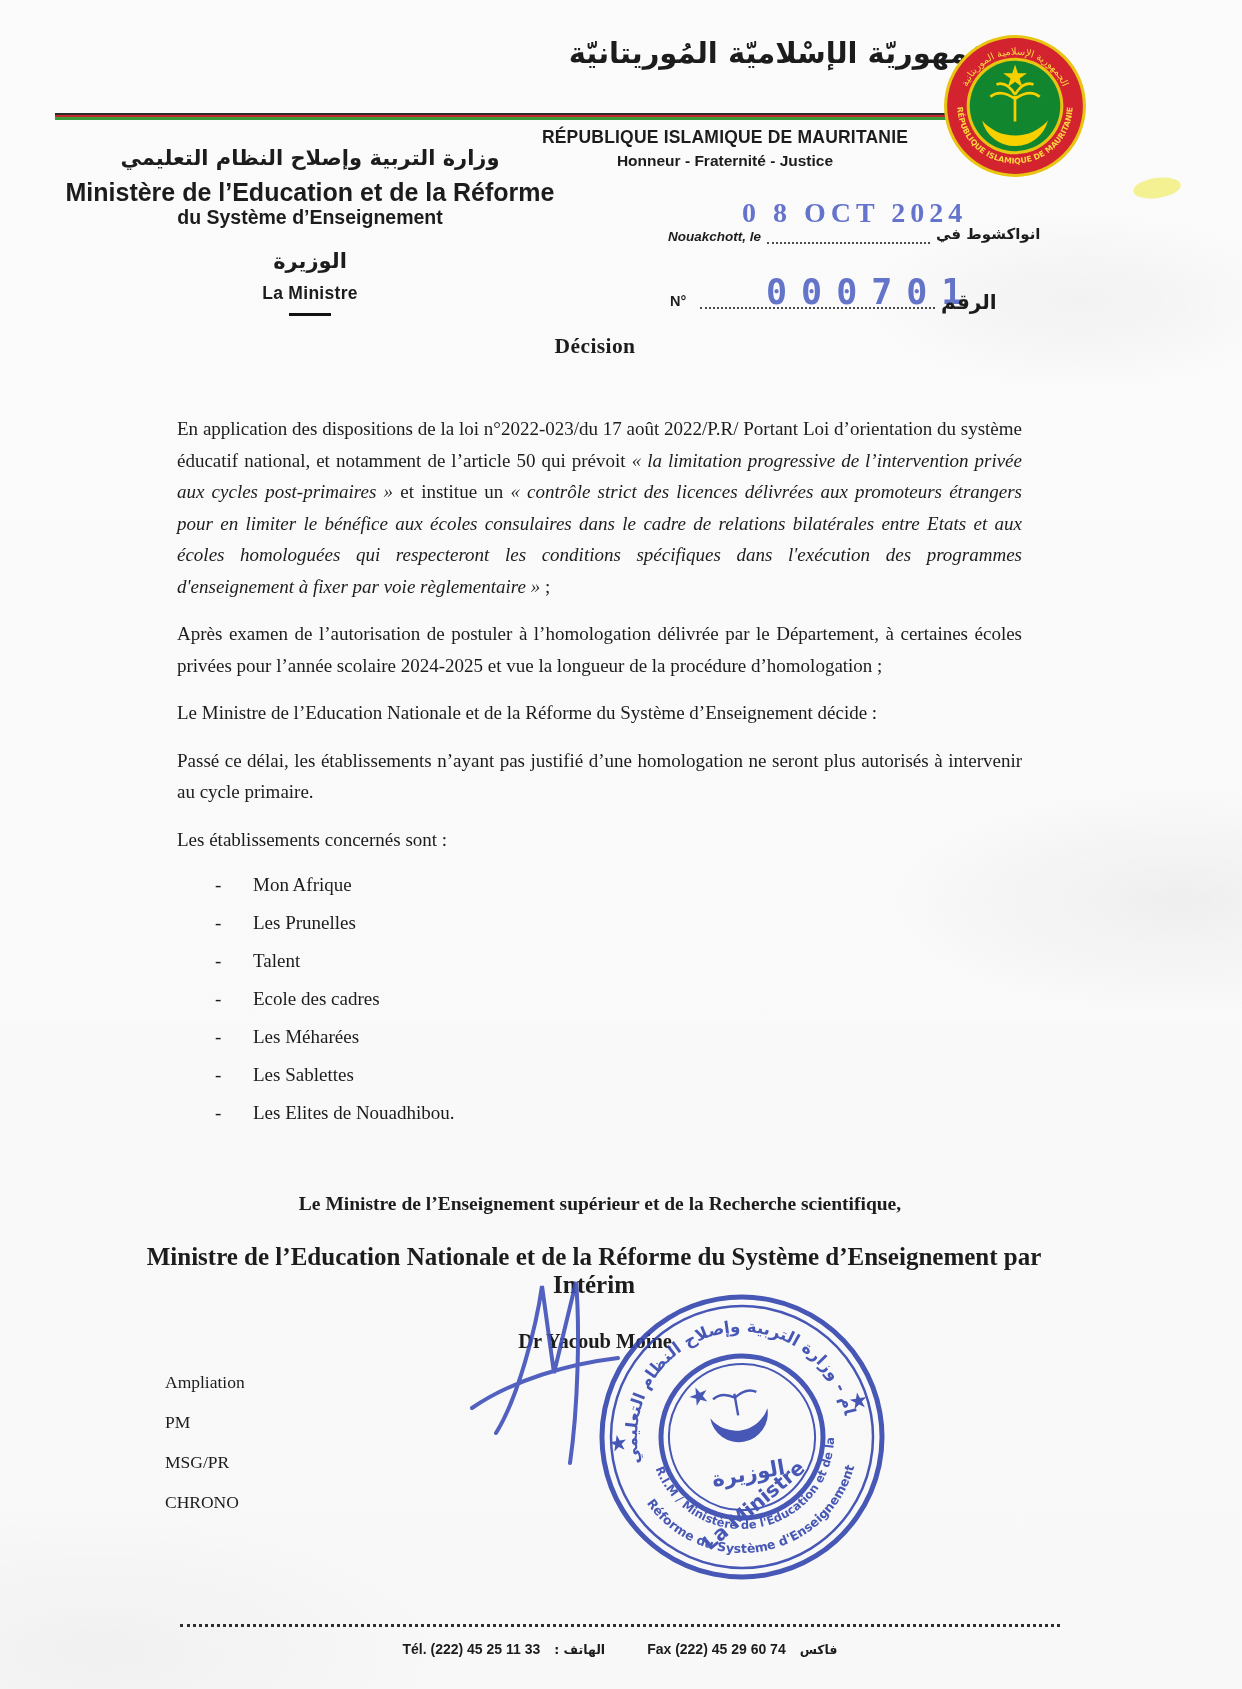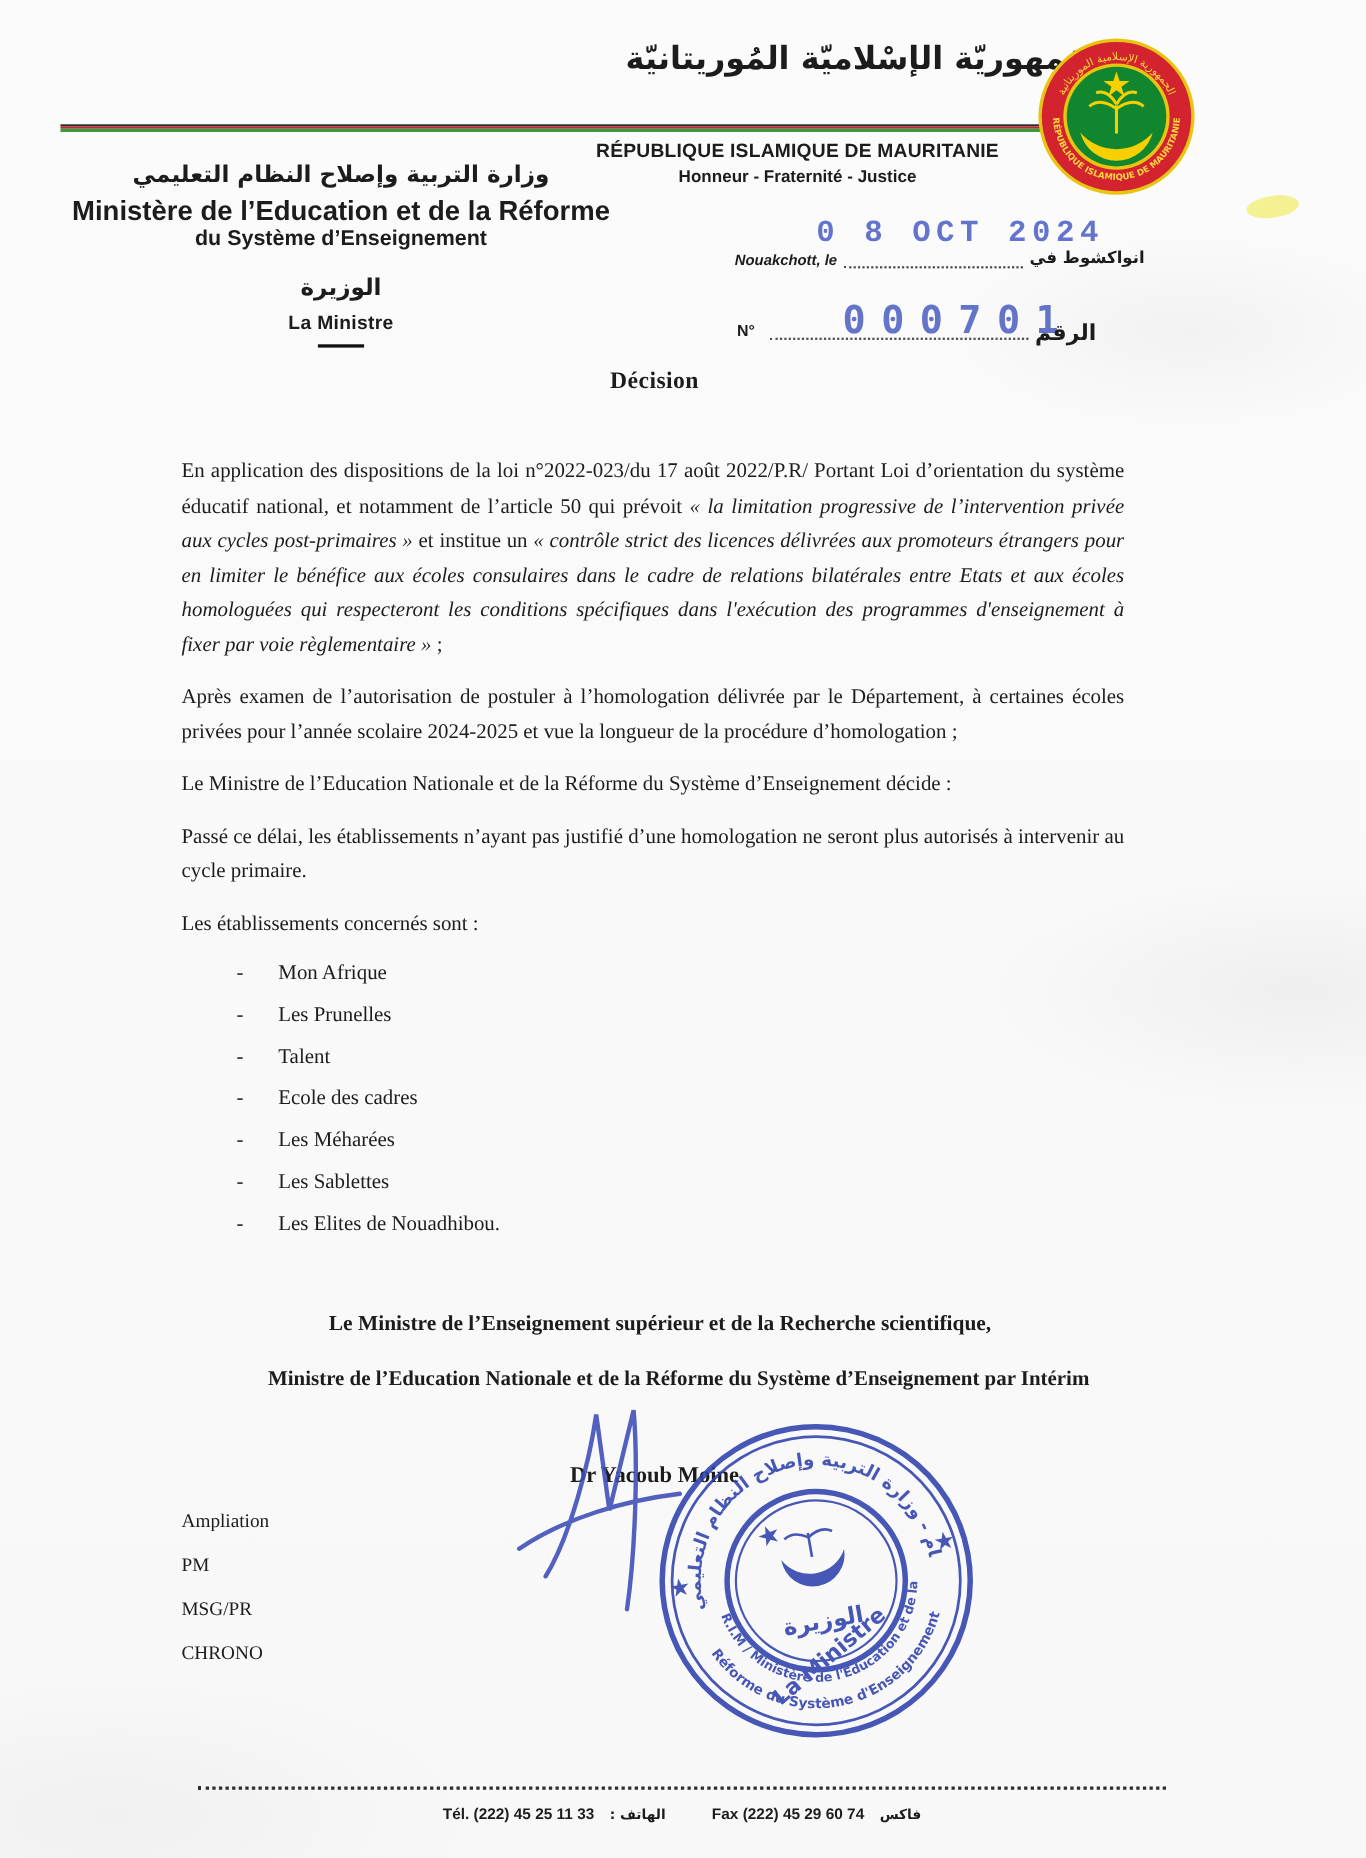--- a/index.html
+++ b/index.html
@@ -37,40 +37,40 @@
   .minister-ar{left:85px;top:249px;width:450px;font-size:21px;}
   .minister-fr{left:85px;top:283px;width:450px;font-size:17.5px;letter-spacing:.3px;}
   .minister-line{left:289px;top:313px;width:42px;height:2.6px;background:#111;}
 
   
   .ref-label{font-size:13.5px;}
   .dotline{display:inline-block;border-bottom:2px dotted #4a4a4a;height:13px;}
   .place-label{left:668px;top:229px;font-style:italic;}
   .place-dots{left:767px;top:229px;width:163px;}
   .place-ar{left:936px;top:225px;font-size:15px;}
-  .date-stamp{left:742px;top:197px;font-family:Liberation Mono, monospace;font-size:28px;
+  .date-stamp{left:742px;top:197px;font-family:Liberation Serif, serif;font-size:28px;
               color:#4a5cc4;letter-spacing:5px;font-weight:bold;opacity:.85;}
   .num-label{left:670px;top:293px;font-size:14.5px;}
   .num-dots{left:700px;top:294px;width:235px;}
   .num-ar{left:941px;top:290px;font-size:20px;}
   .num-stamp{left:766px;top:272px;font-family:"DejaVu Sans Mono",monospace;font-size:35px;
              color:#3e53bd;letter-spacing:14px;font-weight:bold;opacity:.8;}
 
   
   .decision{left:445px;top:334px;width:300px;font-size:21.5px;letter-spacing:.4px;}
   .bodytext{left:165px;top:413px;width:857px;font-size:19px;line-height:1.66;text-align:justify;}
-  .bodytext p{margin:0 0 16px 0;}
+  .bodytext p{margin:0 0 16px 12px;}
   .quote{font-style:italic;}
   ul.schools{list-style:none;margin:8px 0 0 0;padding:0;}
   ul.schools li{position:relative;padding-left:88px;margin-bottom:11px;line-height:27px;}
   ul.schools li::before{content:"-";position:absolute;left:50px;top:0;}
 
   
   .sig1{left:135px;top:1193px;width:930px;font-size:19.5px;}
-  .sig2{left:152px;top:1243px;width:930px;font-size:19px;}
+  .sig2{left:129px;top:1243px;width:930px;font-size:25px;}
   .dr-name{left:420px;top:1330px;width:350px;font-size:20.5px;}
   .ampliation{left:165px;top:1372px;font-size:17.5px;}
   .ampliation div{margin-bottom:19px;}
 
   .sig-scribble{left:468px;top:1268px;width:190px;height:220px;}
   .round-stamp{left:592px;top:1287px;width:300px;height:300px;opacity:.88;transform:rotate(-10deg);}
   .sc{fill:none;stroke:#2e41ac;}
   .st{fill:#2e41ac;font-family:"DejaVu Sans",sans-serif;font-weight:bold;}
 
   

